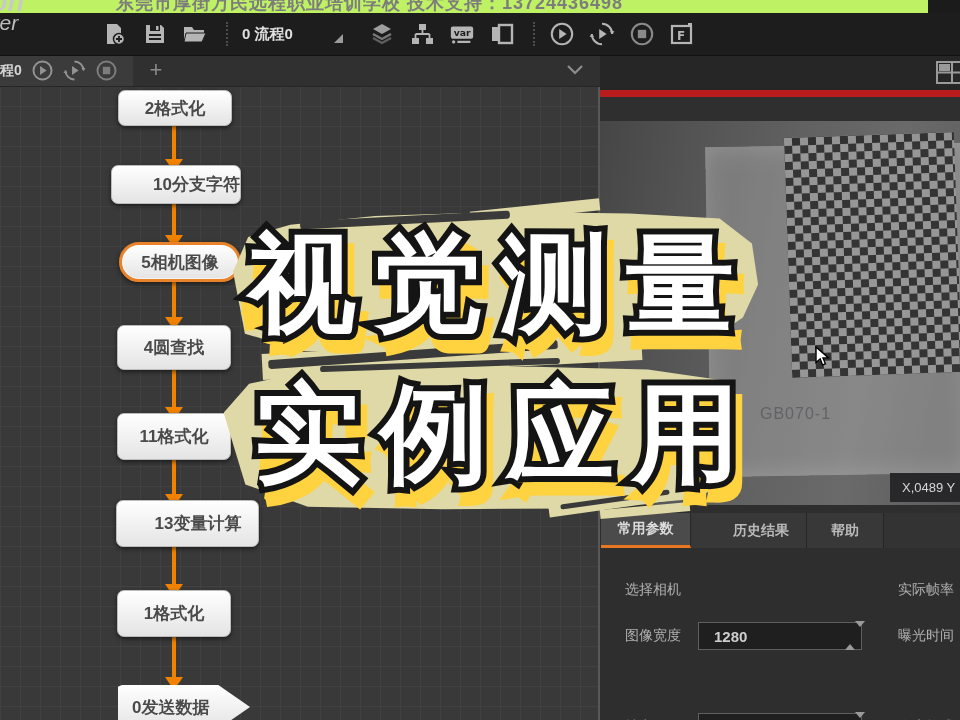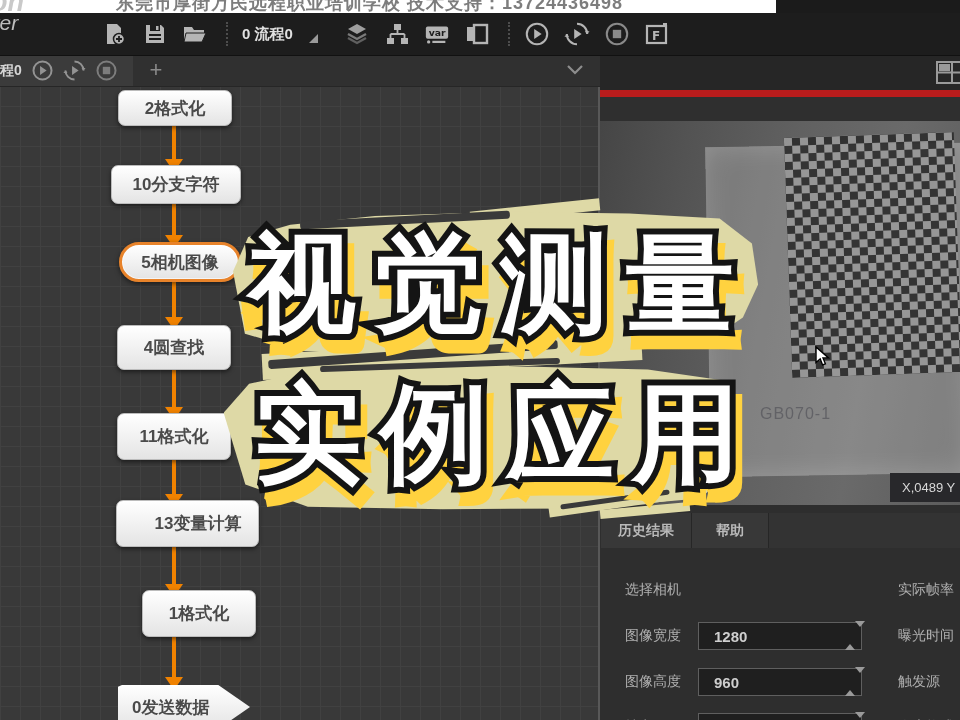--- a/index.html
+++ b/index.html
@@ -3,33 +3,33 @@
 <meta charset="utf-8">
 <style>
   html,body{margin:0;padding:0;}
   body{
     width:960px;height:720px;position:relative;overflow:hidden;
     background:#1b1b1b;
     font-family:"Liberation Sans","DejaVu Sans",sans-serif;
     -webkit-font-smoothing:antialiased;
   }
   
-  .titlebar{position:absolute;left:0;top:0;width:776px;height:13px;background:#ffffff;overflow:hidden;z-index:5;}
+  .titlebar{position:absolute;left:0;top:0;width:928px;height:13px;background:#bef264;overflow:hidden;z-index:5;}
   .titlebar .title-text{position:absolute;left:116px;top:-9px;font-size:18px;font-weight:bold;color:#7d7d7d;white-space:nowrap;letter-spacing:1px;}
   .logo{position:absolute;left:-56px;top:-10px;z-index:7;color:#c9c9c9;font-style:italic;line-height:0.9;overflow:visible;}
   .logo .l1{font-size:27px;font-weight:bold;display:block;}
   .logo .l2{font-size:21px;display:block;margin-left:10px;color:#bdbdbd;}
   .logo-clip{position:absolute;left:0;top:0;width:110px;height:34px;overflow:hidden;z-index:6;}
 
   
   .toolbar{position:absolute;left:0;top:13px;width:960px;height:42px;background:#1d1d1d;display:flex;align-items:center;z-index:4;border-bottom:1px solid #111;}
   .toolbar .tb-start{width:102px;flex:0 0 auto;}
   .tb-icon{width:26px;height:26px;flex:0 0 auto;margin-right:14px;display:flex;align-items:center;justify-content:center;}
   .tb-sep{width:2px;height:24px;border-left:2px dotted #4d4d4d;margin:0 12px 0 4px;}
-  .flow-selector{display:flex;align-items:center;color:#e0e0e0;font-size:15px;font-weight:bold;margin-right:26px;white-space:nowrap;}
+  .flow-selector{display:flex;align-items:center;color:#e0e0e0;font-size:15px;font-weight:bold;margin-right:26px;white-space:nowrap;gap:25px;}
   .flow-selector .dd-corner{width:0;height:0;border-left:9px solid transparent;border-bottom:9px solid #9a9a9a;margin-left:16px;margin-top:8px;}
 
   
   .flowtabs{position:absolute;left:0;top:55px;width:600px;height:31px;background:#303030;border-bottom:1px solid #262626;z-index:3;}
   .flowtabs .active-seg{position:absolute;left:0;top:0;width:133px;height:31px;background:#3b3b3b;display:flex;align-items:center;overflow:hidden;}
   .flowtabs .tab-label{font-size:14px;font-weight:bold;color:#d6d6d6;margin-left:-14px;white-space:nowrap;}
   .ft-icon{width:23px;height:23px;margin-left:9px;flex:0 0 auto;}
   .add-tab{position:absolute;left:143px;top:2px;width:26px;height:26px;color:#8a8a8a;font-size:22px;line-height:26px;text-align:center;}
   .tabs-chevron{position:absolute;left:566px;top:8px;width:18px;height:14px;}
 
@@ -238,41 +238,41 @@
   </div>
 </div>
 
 <div class="canvas"></div>
 <div class="panel-divider"></div>
 
 <div class="node" style="left:118px;top:90px;width:112px;height:34px;">
     <span>2格式化</span>
   </div>
 <div class="connector" style="top:125px;height:36px;"></div>
-<div class="node" style="left:111px;top:165px;width:128px;height:37px;">
+<div class="node" style="left:111px;top:165px;width:128px;height:37px;justify-content:flex-end;">
     <span>10分支字符</span>
   </div>
 <div class="connector" style="top:203px;height:34px;"></div>
 <div class="node stadium" style="left:119px;top:242px;width:116px;height:34px;">
     <span>5相机图像</span>
   </div>
 <div class="connector" style="top:281px;height:38px;"></div>
 <div class="node" style="left:117px;top:325px;width:112px;height:43px;">
     <span>4圆查找</span>
   </div>
 <div class="connector" style="top:369px;height:40px;"></div>
 <div class="node" style="left:117px;top:413px;width:112px;height:45px;">
     <span>11格式化</span>
   </div>
 <div class="connector" style="top:459px;height:37px;"></div>
 <div class="node" style="left:116px;top:500px;width:120px;height:45px;padding-left:21px;">
     <span>13变量计算</span>
   </div>
 <div class="connector" style="top:546px;height:40px;"></div>
-<div class="node" style="left:117px;top:590px;width:112px;height:45px;margin-left:25px;">
+<div class="node" style="left:117px;top:590px;width:112px;height:45px;">
     <span>1格式化</span>
   </div>
 <div class="connector" style="top:636px;height:43px;"></div>
 <div class="node pentagon" style="left:118px;top:685px;width:118px;height:44px;">
     <span>0发送数据</span>
   </div>
 
 <div class="viewer-header">
   <div class="grid-icon">
     <svg width="34" height="23" viewBox="0 0 34 23">
@@ -293,21 +293,24 @@
   <div class="coords-bar">X,0489 Y</div>
   <div class="cursor">
     <svg width="15" height="21" viewBox="0 0 15 21">
         <path d="M1 1v15.5l4.2-3.6 2.4 6 2.8-1.1-2.4-5.9h5.5z" fill="#ffffff" stroke="#000000" stroke-width="1.4"></path>
       </svg>
   </div>
 </div>
 
 <div class="params">
   <div class="ptabs">
-    <div class="ptab" style="width:90px;">
+    <div class="ptab active" style="width:90px;">
+        <span>常用参数</span>
+      </div>
+    <div class="ptab" style="width:90px;padding-left:25px;">
         <span>历史结果</span>
       </div>
     <div class="ptab" style="width:76px;">
         <span>帮助</span>
       </div>
     <div class="ptab-fill"></div>
   </div>
 
   <div class="prow" style="top:71px;">
     <span class="plabel">选择相机</span>
@@ -316,28 +319,20 @@
 
   <div class="prow" style="top:117px;">
     <span class="plabel">图像宽度</span>
     <div class="pinput spin">
       <span>1280</span>
       <span class="spin-arrows"><span class="up"></span><span class="down"></span></span>
     </div>
     <span class="prlabel">曝光时间</span>
   </div>
 
-  <div class="prow" style="top:163px;">
-    <span class="plabel">图像高度</span>
-    <div class="pinput spin">
-      <span>960</span>
-      <span class="spin-arrows"><span class="up"></span><span class="down"></span></span>
-    </div>
-    <span class="prlabel">触发源</span>
-  </div>
 
   <div class="prow" style="top:208px;">
     <span class="plabel">帧率</span>
     <div class="pinput spin">
       <span>30.000</span>
       <span class="spin-arrows"><span class="up"></span><span class="down"></span></span>
     </div>
     <span class="prlabel">像素格式</span>
   </div>
 </div>

